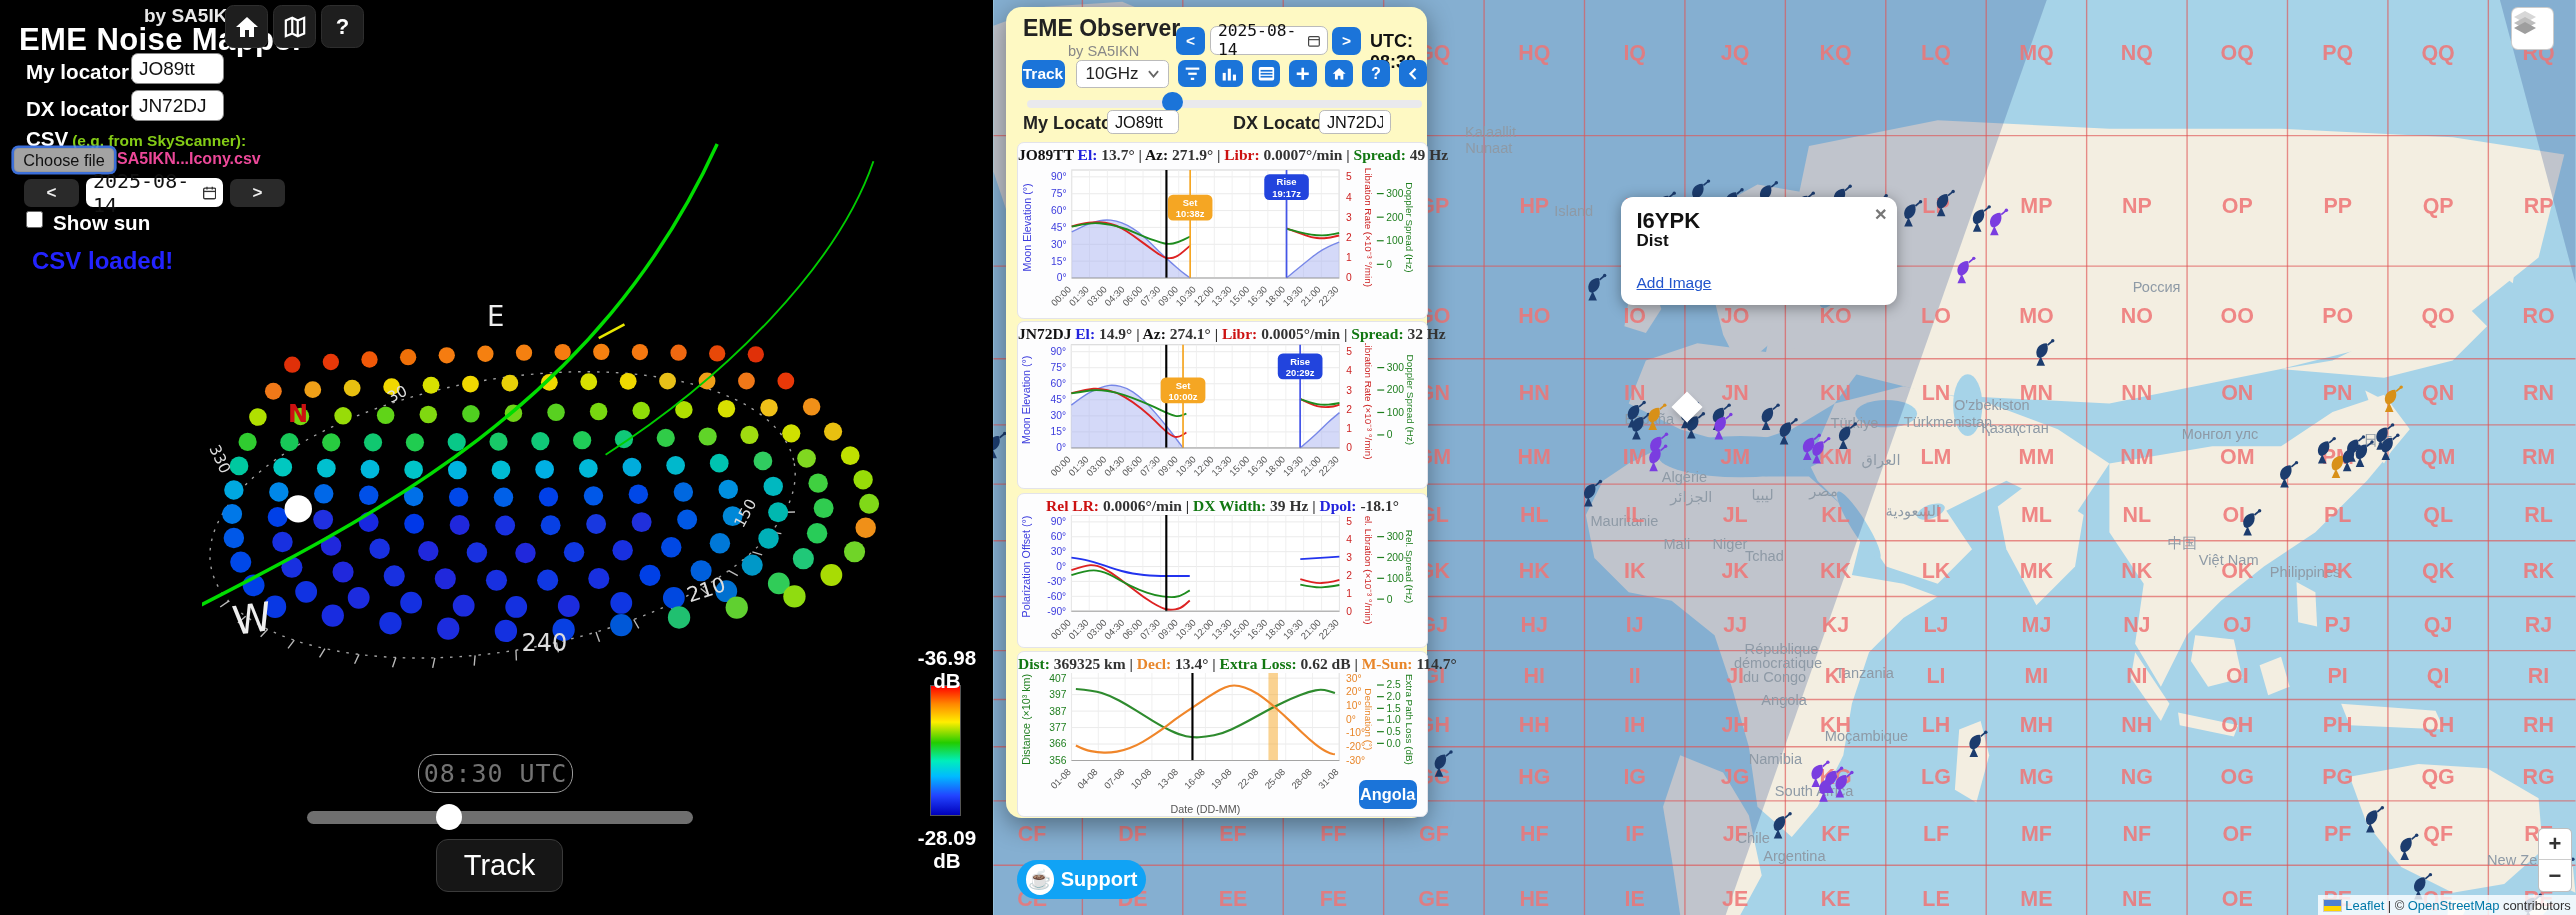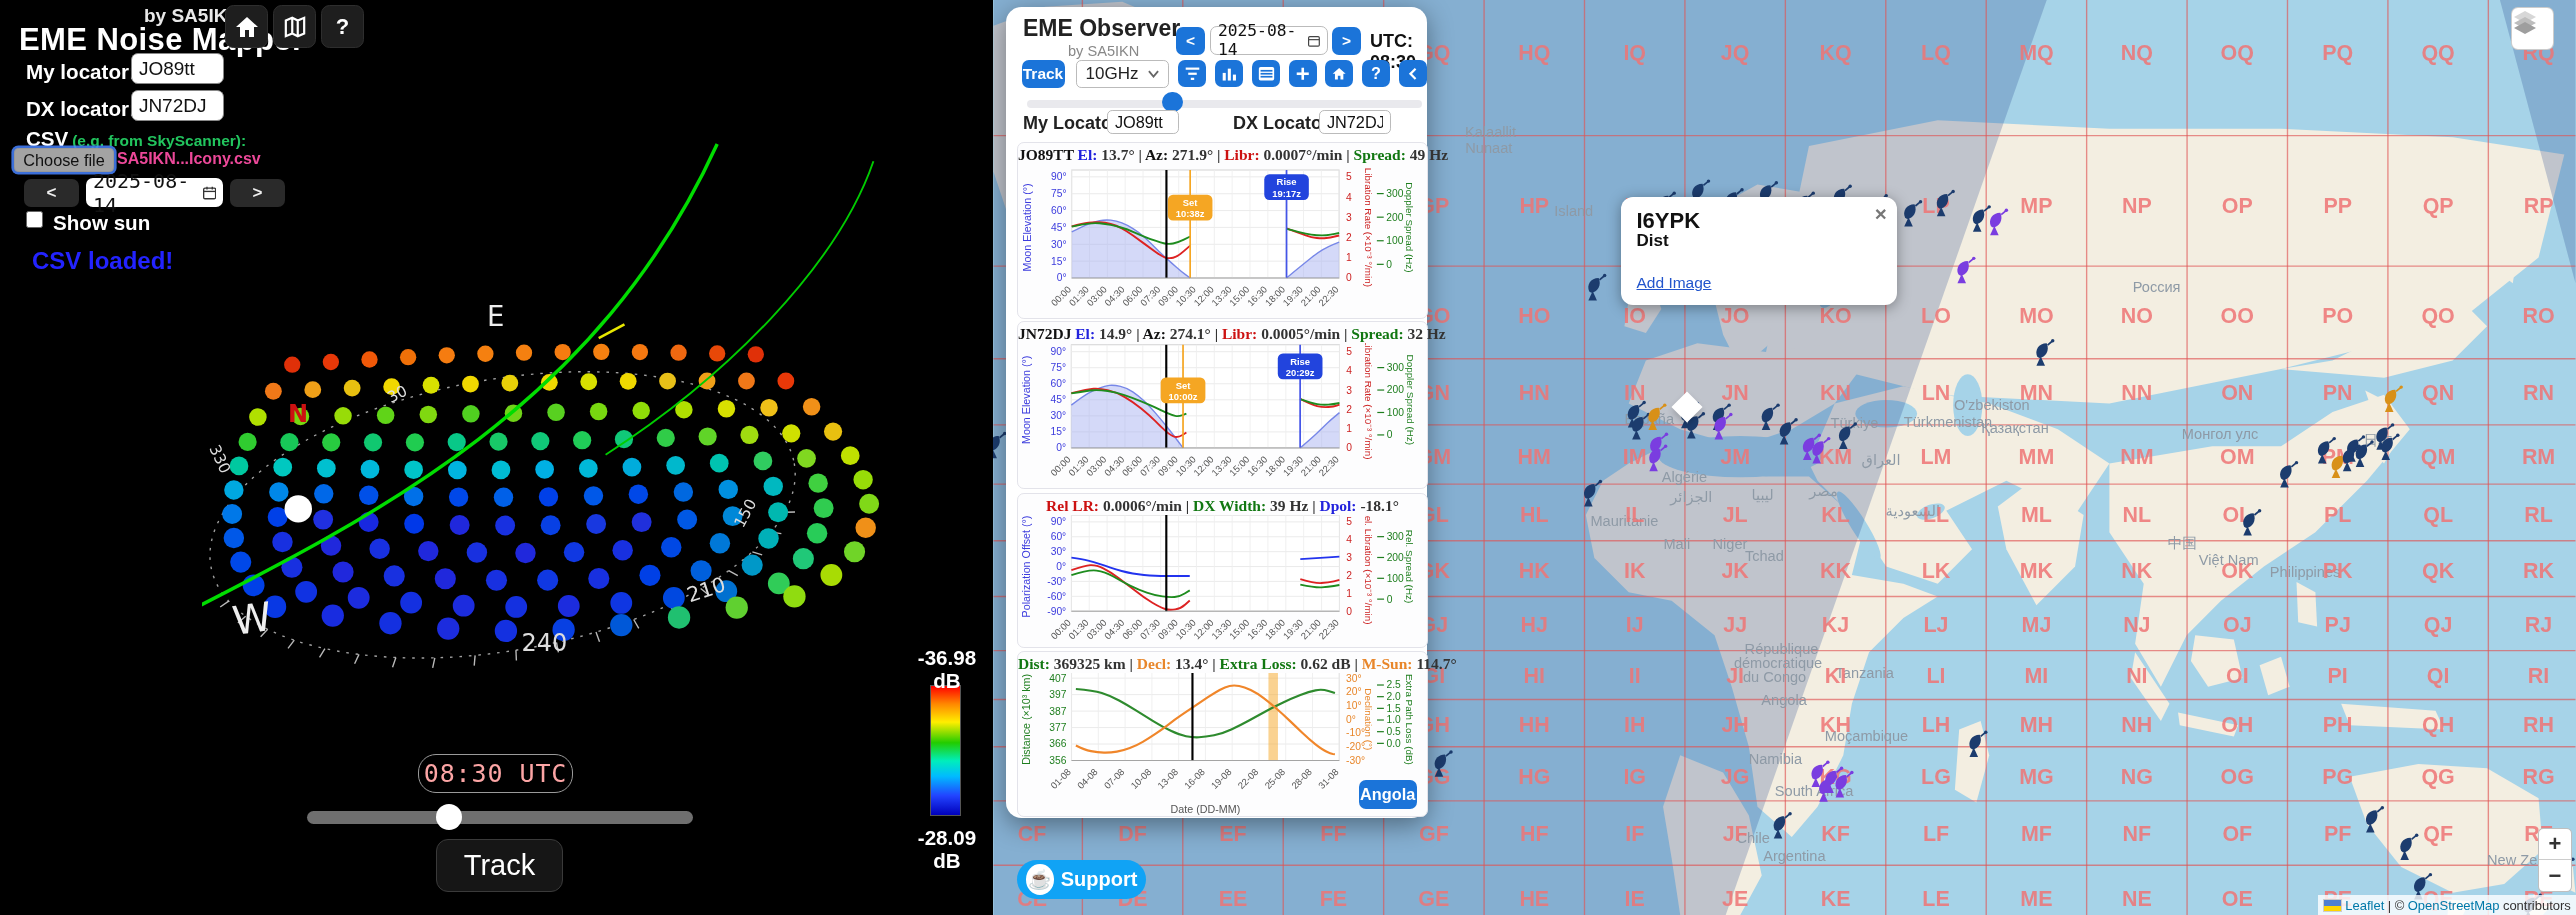--- a/index.html
+++ b/index.html
@@ -10,35 +10,35 @@
 
   
   #left-panel { left:0; top:0; width:993px; height:915px; background:#000; color:#fff; }
   .lp-byline { left:144px; top:5.2px; font-size:19px; font-weight:bold; color:#e8e8e8; }
   .lp-title  { left:19px; top:22px; font-size:31px; font-weight:bold; letter-spacing:0.4px; }
   .lp-iconbtn { width:43px; height:43px; background:#1e1e1e; border:0.9px solid #2e2e2e; border-radius:8.6px;
      color:#fff; display:flex; align-items:center; justify-content:center; font-size:22px; font-weight:bold; }
   .lp-label { font-size:20.6px; font-weight:bold; color:#fff; }
   .lp-input { background:#fff; color:#111; border:0.9px solid #888; border-radius:6.9px; font-size:19px; padding:1.7px 6.9px;
      font-family:"Liberation Sans",sans-serif; }
-  .lp-hint { font-size:15.5px; font-weight:bold; color:#22c55e; }
+  .lp-hint { font-size:15.5px; font-weight:bold; color:#84cc16; }
   .file-btn { background:#a3a3a3; color:#111; border:0.9px solid #999; border-radius:4.3px; font-size:16.3px; padding:1.7px 8.6px;
      box-shadow:0 0 0 2.6px rgba(70,130,255,.85); }
   .nav-btn { background:#2a2a2a; color:#eee; border:none; border-radius:6.9px; width:55px; height:27.5px; font-size:17px; font-weight:bold; }
   .date-box { background:#fff; color:#111; border-radius:6.9px; width:137px; height:29px; display:flex; align-items:center;
      padding:0 6.9px; font-family:"DejaVu Sans Mono",monospace; font-size:20px; gap:6.9px; }
   .chk { width:17px; height:17px; background:#fff; border:0.9px solid #666; border-radius:2.6px; }
   .csv-loaded { color:#2323ff; font-size:24px; font-weight:bold; }
   #moon-info { right:1593px; top:10.3px; text-align:right; font-family:"DejaVu Sans Mono",monospace;
      font-size:20.6px; font-weight:bold; line-height:23px; color:#fff; white-space:pre; }
   #colorbar { left:930px; top:685px; width:31px; height:131px; border:0.9px solid #555;
      background:linear-gradient(to bottom,#f00 0%,#ff8800 14%,#ffee00 28%,#22cc00 44%,#00eebb 58%,#00bbff 70%,#2244ff 85%,#0000bb 100%); }
   .cb-label { left:900px; width:94px; text-align:center; font-size:20.6px; font-weight:bold; color:#fff; line-height:23px; }
   #time-box { left:418px; top:754px; width:155px; height:39px; border:1.7px solid #9a9a9a; border-radius:18px;
-     color:#fca5a5; font-family:"DejaVu Sans Mono",monospace; font-size:25px; display:flex; align-items:center; justify-content:center; letter-spacing:0.9px; }
+     color:#737373; font-family:"DejaVu Sans Mono",monospace; font-size:25px; display:flex; align-items:center; justify-content:center; letter-spacing:0.9px; }
   #time-slider-track { left:307px; top:811px; width:386px; height:13px; background:#6f6f6f; border-radius:6.9px; }
   #time-slider-thumb { left:436px; top:804px; width:26px; height:26px; background:#fff; border-radius:50%; }
   #track-button { left:436px; top:839px; width:127px; height:53px; background:#161616; border:1.7px solid #3a3a3a; border-radius:12px;
      color:#fff; font-size:29px; display:flex; align-items:center; justify-content:center; }
 
   
   #map { left:993px; top:0; width:1583px; height:915px; background:#a6d3e8; }
   #map svg { position:absolute; left:0; top:0; }
   .popup { left:628px; top:197px; width:276px; background:#fff; border-radius:12px; box-shadow:0 2.6px 13.7px rgba(0,0,0,.35);
      padding:13.7px 15.5px 12px 15.5px; font-size:15.5px; color:#333; line-height:20px; }
@@ -54,21 +54,21 @@
   #layers-control { left:1518px; top:6.9px; width:43px; height:43px; background:#fff; border:1.7px solid rgba(0,0,0,.2); border-radius:6.9px;
      display:flex; align-items:center; justify-content:center; }
   #zoom-control { left:1545px; top:828px; width:34px; height:64px; background:#fff; border:1.7px solid rgba(0,0,0,.25); border-radius:5.2px; overflow:hidden; }
   .zoom-cell { width:100%; height:31px; display:flex; align-items:center; justify-content:center; font-size:22px; color:#333; font-weight:bold; }
   #attribution { right:0; top:895px; height:20.6px; background:rgba(255,255,255,.8); font-size:13px; color:#333;
      display:flex; align-items:center; padding:0 5.2px; gap:3.4px; }
   #attribution a { color:#0078a8; text-decoration:none; }
   .flag { width:19px; height:13px; display:inline-block; background:linear-gradient(to bottom,#4e7fd0 50%,#ffd500 50%); border:0.9px solid #ccc; }
 
   
-  #observer { left:1006px; top:6.9px; width:421px; height:811px; background:#ffffff; border-radius:15.5px;
+  #observer { left:1006px; top:6.9px; width:421px; height:811px; background:#fef9c3; border-radius:15.5px;
      box-shadow:0 6.9px 26px rgba(0,0,0,.4); color:#222; }
   .ob-title { left:17px; top:8.6px; font-size:23px; font-weight:bold; color:#222; }
   .ob-byline { left:62px; top:36px; font-size:14.6px; color:#888; }
   .blue-btn { background:#1b74d9; color:#fff; border:none; border-radius:6.9px; font-weight:bold;
      display:flex; align-items:center; justify-content:center; }
   .ob-datebox { left:204px; top:19px; width:118px; height:29px; border:0.9px solid #bbb; border-radius:6.9px; background:#fff;
      display:flex; align-items:center; padding:0 6.9px; gap:5.2px; font-family:"DejaVu Sans Mono",monospace; font-size:16.3px; color:#111; }
   .ob-utc { left:364px; top:24px; font-size:18px; font-weight:bold; color:#111; }
   .ob-select { left:70px; top:53px; width:93px; height:28px; border:0.9px solid #bbb; border-radius:5.2px; background:#fff;
      display:flex; align-items:center; justify-content:space-between; padding:0 8.6px; font-size:17px; color:#222; }

